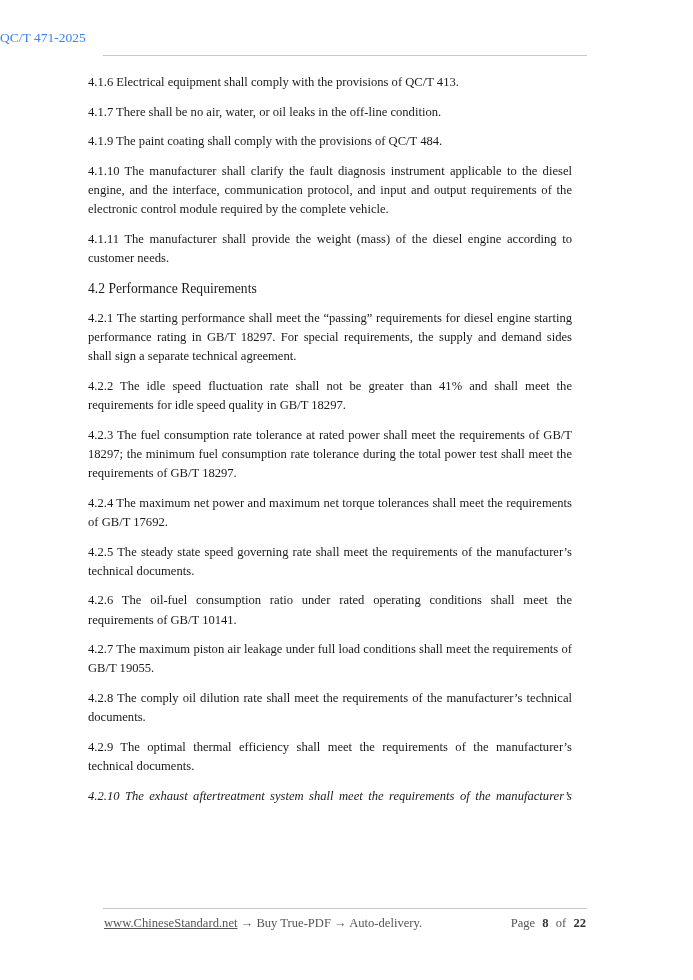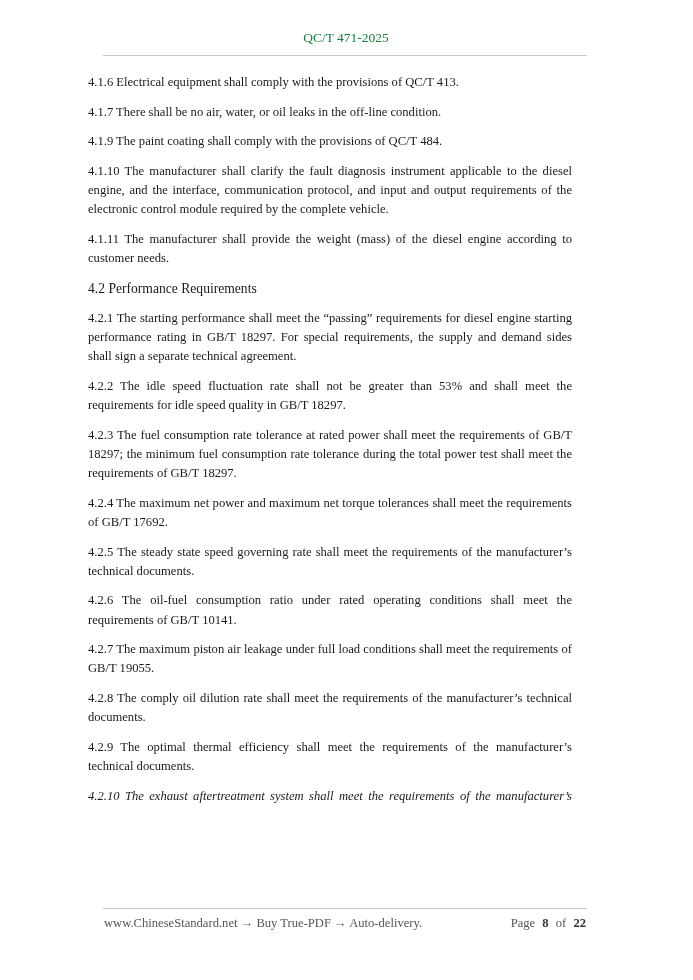--- a/index.html
+++ b/index.html
@@ -3,21 +3,21 @@
   <meta charset="utf-8">
   <style>
     html, body { margin: 0; padding: 0; background: #ffffff; }
     body {
       width: 693px; height: 980px; position: relative; overflow: hidden;
       font-family: "Liberation Serif", "DejaVu Serif", serif;
       color: #1a1a1a;
     }
     .header-title {
       position: absolute; top: 30px; left: 0; width: 692px;
-      text-align: center; font-size: 13.5px; color: #15803d;
+      font-size: 13.5px; color: #3b82f6;
     }
     .header-rule {
       position: absolute; top: 55px; left: 103px; width: 484px;
       height: 0; border-top: 1px solid #c8c8c8;
     }
     .content {
       position: absolute; top: 73px; left: 88px; width: 484px;
       font-size: 12.6px; line-height: 19.2px;
     }
     .para {
@@ -28,39 +28,39 @@
       line-height: 20px;
     }
     .footer-rule {
       position: absolute; top: 908px; left: 103px; width: 484px;
       height: 0; border-top: 1px solid #c8c8c8;
     }
     .footer {
       position: absolute; top: 916px; left: 104px; width: 482px;
       font-size: 12.6px; color: #555; display: flex; justify-content: space-between;
     }
-    .footer a { color: #555; }
+    .footer a { color: #555; text-decoration: underline; }
     .footer b { color: #333; }
     .pg-num { margin: 0 4px; }
   </style>
 </head>
 <body>
 
 <div class="header-title">QC/T 471-2025</div>
 <div class="header-rule"></div>
 
 <div class="content">
   <p class="para">4.1.6 Electrical equipment shall comply with the provisions of QC/T 413.</p>
   <p class="para">4.1.7 There shall be no air, water, or oil leaks in the off-line condition.</p>
   <p class="para">4.1.9 The paint coating shall comply with the provisions of QC/T 484.</p>
   <p class="para">4.1.10 The manufacturer shall clarify the fault diagnosis instrument applicable to the diesel engine, and the interface, communication protocol, and input and output requirements of the electronic control module required by the complete vehicle.</p>
   <p class="para">4.1.11 The manufacturer shall provide the weight (mass) of the diesel engine according to customer needs.</p>
   <h2 class="heading">4.2 Performance Requirements</h2>
   <p class="para">4.2.1 The starting performance shall meet the “passing” requirements for diesel engine starting performance rating in GB/T 18297. For special requirements, the supply and demand sides shall sign a separate technical agreement.</p>
-  <p class="para">4.2.2 The idle speed fluctuation rate shall not be greater than 53% and shall meet the requirements for idle speed quality in GB/T 18297.</p>
+  <p class="para">4.2.2 The idle speed fluctuation rate shall not be greater than 41% and shall meet the requirements for idle speed quality in GB/T 18297.</p>
   <p class="para">4.2.3 The fuel consumption rate tolerance at rated power shall meet the requirements of GB/T 18297; the minimum fuel consumption rate tolerance during the total power test shall meet the requirements of GB/T 18297.</p>
   <p class="para">4.2.4 The maximum net power and maximum net torque tolerances shall meet the requirements of GB/T 17692.</p>
   <p class="para">4.2.5 The steady state speed governing rate shall meet the requirements of the manufacturer’s technical documents.</p>
   <p class="para">4.2.6 The oil-fuel consumption ratio under rated operating conditions shall meet the requirements of GB/T 10141.</p>
   <p class="para">4.2.7 The maximum piston air leakage under full load conditions shall meet the requirements of GB/T 19055.</p>
   <p class="para">4.2.8 The comply oil dilution rate shall meet the requirements of the manufacturer’s technical documents.</p>
   <p class="para">4.2.9 The optimal thermal efficiency shall meet the requirements of the manufacturer’s technical documents.</p>
   <p class="para" style="text-align-last: justify; font-style: italic;">4.2.10 The exhaust aftertreatment system shall meet the requirements of the manufacturer’s</p>
 </div>
 

